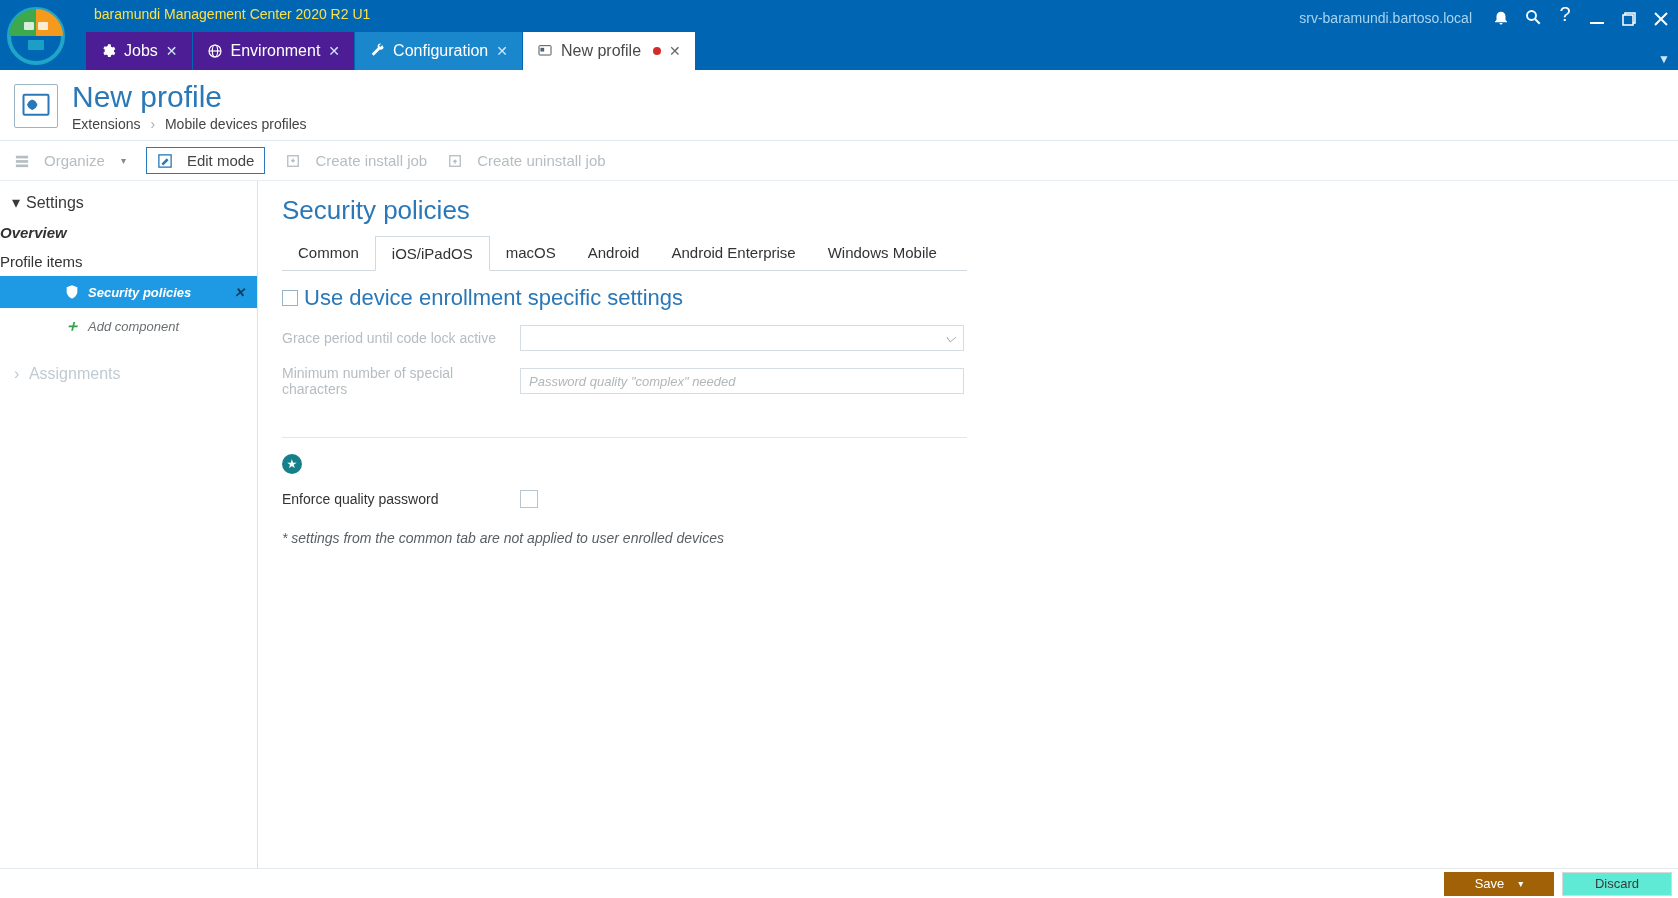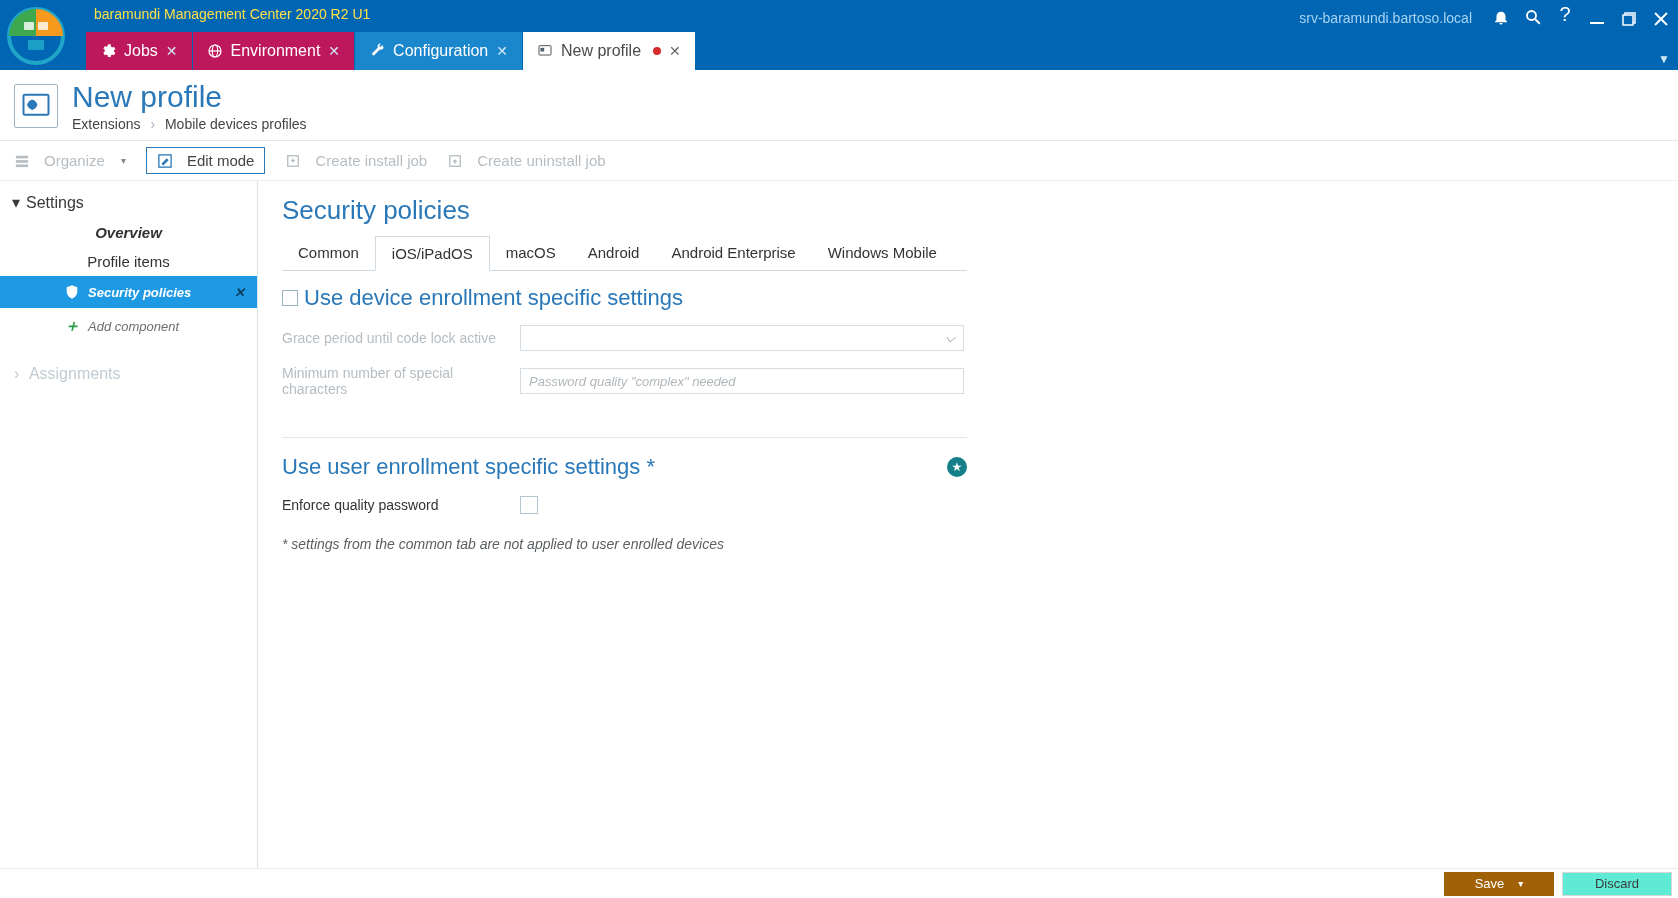--- a/index.html
+++ b/index.html
@@ -8,21 +8,21 @@
 
 .titlebar { height: 28px; background: #0066B3; color: #fff; display: flex; align-items: center; padding: 0 8px; }
 .app-logo { width: 60px; height: 60px; margin-right: 12px; position: absolute; top: 6px; left: 6px; z-index: 10; }
 .titlebar .title { margin-left: 86px; font-size: 14px; color: #fde047; }
 .titlebar .right { margin-left: auto; display: flex; align-items: flex-end; gap: 14px; font-size: 14px; }
 .titlebar .host { color: #a6d4f2; margin-right: 6px; }
 .win-icon { width: 18px; display: inline-flex; justify-content: center; cursor: pointer; }
 
 
 .tabstrip { height: 42px; background: #0066B3; display: flex; align-items: flex-end; padding-left: 86px; position: relative; }
-.tab { height: 38px; padding: 0 14px; display: flex; align-items: center; gap: 8px; color: #fff; font-size: 16px; cursor: pointer; background: #be185d; border-right: 1px solid #0066B3; }
+.tab { height: 38px; padding: 0 14px; display: flex; align-items: center; gap: 8px; color: #fff; font-size: 16px; cursor: pointer; background: #4c1d95; border-right: 1px solid #0066B3; }
 .tab.light { background: #1a86cc; }
 .tab.active { background: #fff; color: #4a4a4a; }
 .tab .close-x { font-size: 14px; color: #cfe7f6; }
 .tab.active .close-x { color: #666; }
 .tab .dot { width: 8px; height: 8px; border-radius: 50%; background: #d52b2b; display: inline-block; margin-left: 4px; }
 .tabstrip .caret-down { position: absolute; right: 8px; bottom: 4px; color: #cfe7f6; font-size: 12px; cursor: pointer; }
 
 
 .header { padding: 10px 14px 8px 14px; border-bottom: 1px solid #e2e8ec; display: flex; align-items: center; gap: 14px; }
 .header-icon { width: 44px; height: 44px; border: 1px solid #9db4c3; display: flex; align-items: center; justify-content: center; color: #2a78b8; border-radius: 2px; }
@@ -37,21 +37,21 @@
 .tool-item .ico { width: 16px; height: 16px; display: inline-flex; align-items: center; justify-content: center; }
 .tool-item.active { border: 1px solid #2a78b8; padding: 4px 10px; color: #444; }
 .tool-item .caret { font-size: 10px; margin-left: 2px; color: #888; }
 
 
 .body { flex: 1; display: flex; overflow: hidden; }
 .sidebar { width: 258px; border-right: 1px solid #d9e2e8; padding-top: 6px; }
 .sb-section { display: flex; align-items: center; gap: 6px; padding: 6px 12px; font-size: 16px; color: #3a3a3a; cursor: pointer; }
 .sb-l1 { padding-left: 44px; font-size: 15px; cursor: pointer; }
 .sb-l1.bold { font-weight: 700; font-style: italic; }
-.sb-row { padding: 6px 0; text-align: center; }
+.sb-row { padding: 6px 0; }
 .sb-l2 { padding: 8px 10px 8px 64px; display: flex; align-items: center; gap: 8px; cursor: pointer; position: relative; }
 .sb-selected { background: #1e9ae5; color: #fff; font-weight: 700; font-style: italic; }
 .sb-selected .close-x { position: absolute; right: 12px; color: #0b3c5b; font-weight: bold; }
 .sb-add { display: flex; align-items: center; gap: 8px; padding: 8px 64px; font-style: italic; color: #6b6f72; cursor: pointer; }
 .sb-add .plus { color: #2fa24b; font-weight: bold; font-size: 16px; }
 .sb-assign { color: #c0cbd2; font-size: 16px; padding: 10px 14px; margin-top: 10px; }
 .sb-assign .caret { margin-right: 6px; }
 
 
 .content { flex: 1; padding: 14px 24px; overflow: auto; }
@@ -298,23 +298,20 @@
     <div class="form-row">
       <label>Minimum number of special characters</label>
       <div class="input">
           <span>Password quality "complex" needed</span>
         </div>
     </div>
 
     <hr class="divider">
 
     <div class="section-row2">
-      <div class="section-h" style="gap:0;">
-        <span>Use user enrollment specific settings *</span>
-      </div>
       <span class="badge">★</span>
     </div>
 
     <div class="enforce-row">
       <label>Enforce quality password</label>
       <span class="cb"></span>
     </div>
 
     <div class="note">* settings from the common tab are not applied to user enrolled devices</div>
   </div>

